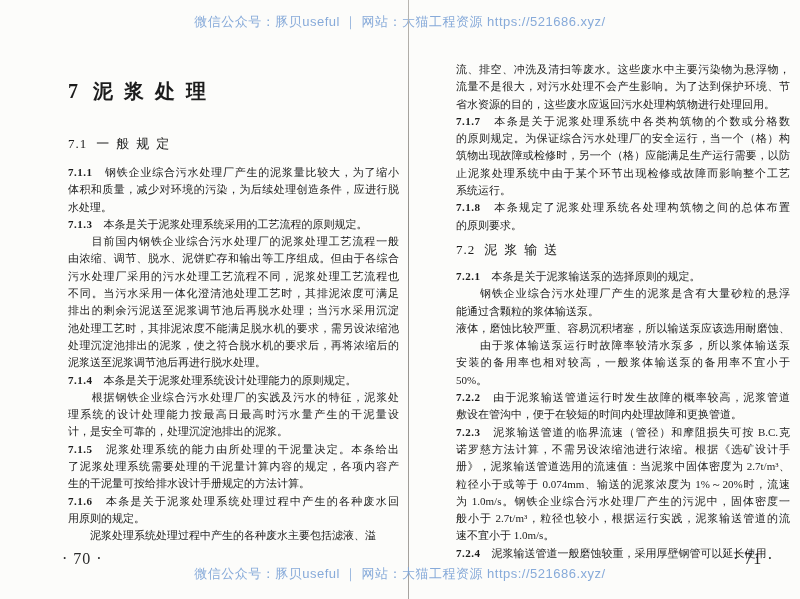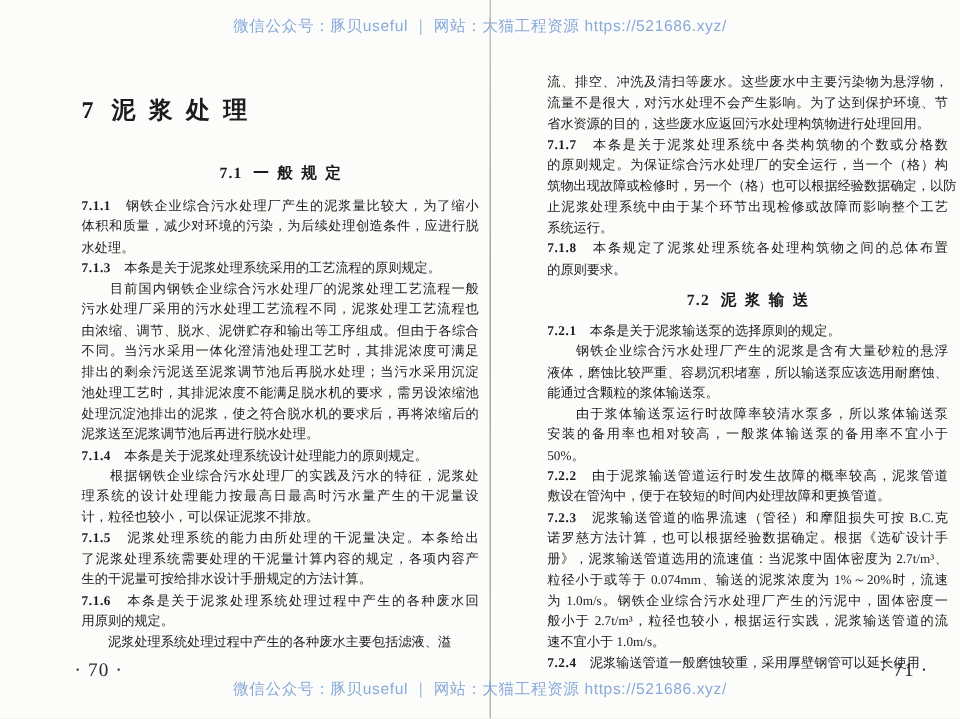--- a/index.html
+++ b/index.html
@@ -26,21 +26,21 @@
   .page-right { left:456px; top:61px; width:334px; }
 
   .chapter-title {
     font-weight:bold; font-size:20px;
     margin:0 0 30px 0; white-space:nowrap;
   }
   .chapter-title .num { margin-right:15px; }
   .chapter-title .txt { letter-spacing:11px; margin-right:-11px; }
 
   .section-title {
-    text-align:center; font-weight:bold; font-size:13px;
+    text-align:left; font-weight:normal; font-size:13px;
     margin:0 0 11px 0; white-space:nowrap;
   }
   .section-title .num { margin-right:9px; letter-spacing:1px; }
   .section-title .txt { letter-spacing:7px; margin-right:-7px; }
 
   .sect-mid { margin:7px 0 9px 0; }
 
   .body { font-size:11px; }
   .line {
     height:17.3px; line-height:17.3px; white-space:nowrap;
@@ -75,35 +75,35 @@
         <div class="para">
           <div class="line"><b>7.1.1</b>　钢铁企业综合污水处理厂产生的泥浆量比较大，为了缩小</div>
           <div class="line">体积和质量，减少对环境的污染，为后续处理创造条件，应进行脱</div>
           <div class="line last">水处理。</div>
         </div>
         <div class="para">
           <div class="line last"><b>7.1.3</b>　本条是关于泥浆处理系统采用的工艺流程的原则规定。</div>
         </div>
         <div class="para">
           <div class="line">　　目前国内钢铁企业综合污水处理厂的泥浆处理工艺流程一般</div>
+          <div class="line">由浓缩、调节、脱水、泥饼贮存和输出等工序组成。但由于各综合</div>
           <div class="line">污水处理厂采用的污水处理工艺流程不同，泥浆处理工艺流程也</div>
-          <div class="line">由浓缩、调节、脱水、泥饼贮存和输出等工序组成。但由于各综合</div>
           <div class="line">不同。当污水采用一体化澄清池处理工艺时，其排泥浓度可满足</div>
           <div class="line">排出的剩余污泥送至泥浆调节池后再脱水处理；当污水采用沉淀</div>
           <div class="line">池处理工艺时，其排泥浓度不能满足脱水机的要求，需另设浓缩池</div>
           <div class="line">处理沉淀池排出的泥浆，使之符合脱水机的要求后，再将浓缩后的</div>
           <div class="line last">泥浆送至泥浆调节池后再进行脱水处理。</div>
         </div>
         <div class="para">
           <div class="line last"><b>7.1.4</b>　本条是关于泥浆处理系统设计处理能力的原则规定。</div>
         </div>
         <div class="para">
           <div class="line">　　根据钢铁企业综合污水处理厂的实践及污水的特征，泥浆处</div>
           <div class="line">理系统的设计处理能力按最高日最高时污水量产生的干泥量设</div>
-          <div class="line last">计，粒径也较小，可以保证泥浆不排放。</div>
+          <div class="line last">计，是安全可靠的，处理沉淀池排出的泥浆。</div>
         </div>
         <div class="para">
           <div class="line"><b>7.1.5</b>　泥浆处理系统的能力由所处理的干泥量决定。本条给出</div>
           <div class="line">了泥浆处理系统需要处理的干泥量计算内容的规定，各项内容产</div>
           <div class="line last">生的干泥量可按给排水设计手册规定的方法计算。</div>
         </div>
         <div class="para">
           <div class="line"><b>7.1.6</b>　本条是关于泥浆处理系统处理过程中产生的各种废水回</div>
           <div class="line last">用原则的规定。</div>
         </div>
@@ -116,53 +116,53 @@
   <div class="page page-right">
     <div class="body">
         <div class="para">
           <div class="line">流、排空、冲洗及清扫等废水。这些废水中主要污染物为悬浮物，</div>
           <div class="line">流量不是很大，对污水处理不会产生影响。为了达到保护环境、节</div>
           <div class="line last">省水资源的目的，这些废水应返回污水处理构筑物进行处理回用。</div>
         </div>
         <div class="para">
           <div class="line"><b>7.1.7</b>　本条是关于泥浆处理系统中各类构筑物的个数或分格数</div>
           <div class="line">的原则规定。为保证综合污水处理厂的安全运行，当一个（格）构</div>
-          <div class="line">筑物出现故障或检修时，另一个（格）也可以根据经验数据确定，以防</div>
+          <div class="line">筑物出现故障或检修时，另一个（格）应能满足生产运行需要，以防</div>
           <div class="line">止泥浆处理系统中由于某个环节出现检修或故障而影响整个工艺</div>
           <div class="line last">系统运行。</div>
         </div>
         <div class="para">
           <div class="line"><b>7.1.8</b>　本条规定了泥浆处理系统各处理构筑物之间的总体布置</div>
           <div class="line last">的原则要求。</div>
         </div>
       </div>
     <div class="section-title sect-mid">
       <span class="num">7.2</span><span class="txt">泥浆输送</span>
     </div>
     <div class="body">
         <div class="para">
           <div class="line last"><b>7.2.1</b>　本条是关于泥浆输送泵的选择原则的规定。</div>
         </div>
         <div class="para">
           <div class="line">　　钢铁企业综合污水处理厂产生的泥浆是含有大量砂粒的悬浮</div>
+          <div class="line last">能通过含颗粒的浆体输送泵。</div>
           <div class="line">液体，磨蚀比较严重、容易沉积堵塞，所以输送泵应该选用耐磨蚀、</div>
-          <div class="line last">能通过含颗粒的浆体输送泵。</div>
         </div>
         <div class="para">
           <div class="line">　　由于浆体输送泵运行时故障率较清水泵多，所以浆体输送泵</div>
           <div class="line">安装的备用率也相对较高，一般浆体输送泵的备用率不宜小于</div>
           <div class="line last">50%。</div>
         </div>
         <div class="para">
           <div class="line"><b>7.2.2</b>　由于泥浆输送管道运行时发生故障的概率较高，泥浆管道</div>
           <div class="line last">敷设在管沟中，便于在较短的时间内处理故障和更换管道。</div>
         </div>
         <div class="para">
           <div class="line"><b>7.2.3</b>　泥浆输送管道的临界流速（管径）和摩阻损失可按 B.C.克</div>
-          <div class="line">诺罗慈方法计算，也可以根据经验数据确定。根据《选矿设计手</div>
+          <div class="line">诺罗慈方法计算，不需另设浓缩池进行浓缩。根据《选矿设计手</div>
           <div class="line">册》，泥浆输送管道选用的流速值：当泥浆中固体密度为 2.7t/m³、</div>
           <div class="line">粒径小于或等于 0.074mm、输送的泥浆浓度为 1%～20%时，流速</div>
           <div class="line">为 1.0m/s。钢铁企业综合污水处理厂产生的污泥中，固体密度一</div>
           <div class="line">般小于 2.7t/m³，粒径也较小，根据运行实践，泥浆输送管道的流</div>
           <div class="line last">速不宜小于 1.0m/s。</div>
         </div>
         <div class="para">
           <div class="line last"><b>7.2.4</b>　泥浆输送管道一般磨蚀较重，采用厚壁钢管可以延长使用</div>
         </div>
       </div>

